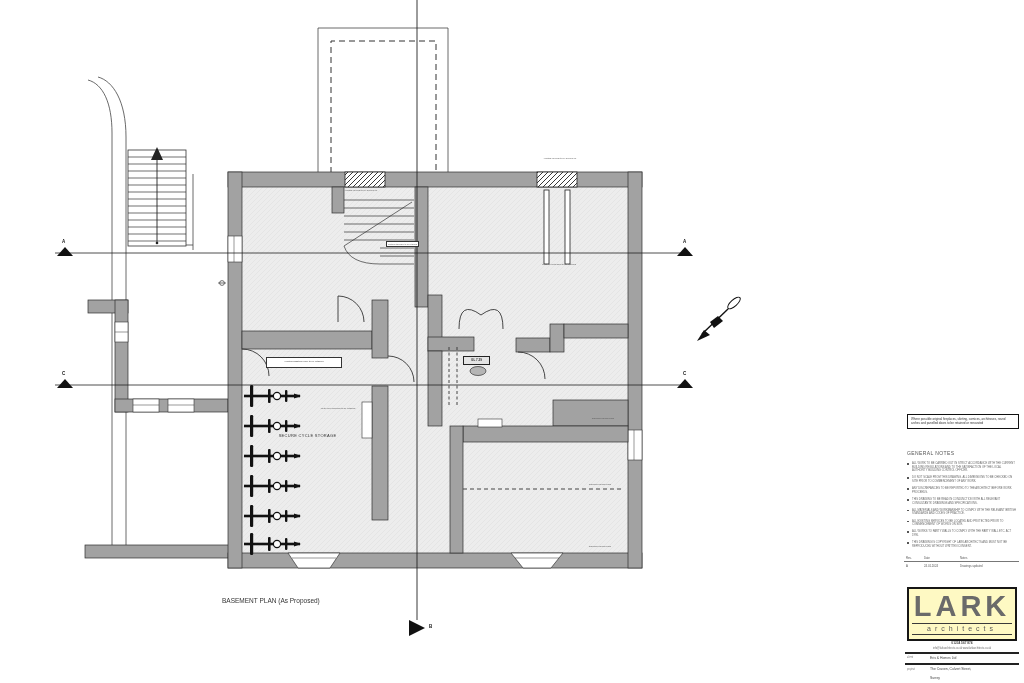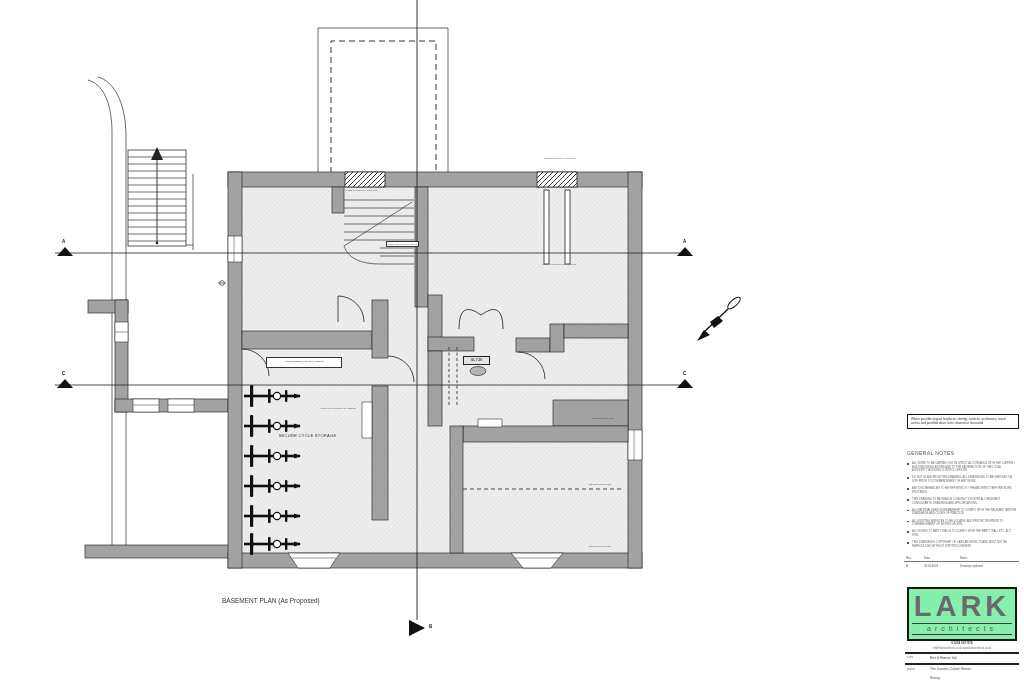--- a/index.html
+++ b/index.html
@@ -17,21 +17,21 @@
   
   .notebox{position:absolute;left:907px;top:414px;width:104px;border:1.5px solid #111;
     padding:2px 3px;font-size:3px;line-height:1.45;color:#333;text-align:left;}
   .gnotes-h{position:absolute;left:907px;top:450px;font-size:5px;letter-spacing:.4px;color:#555;}
   .gnotes{position:absolute;left:907px;top:462px;width:110px;margin:0;padding:0;list-style:none;}
   .gnotes li{position:relative;font-size:2.7px;line-height:1.35;color:#666;margin:0 0 3.5px 5px;text-align:left;}
   .gnotes li:before{content:"";position:absolute;left:-5px;top:1px;width:1.6px;height:1.6px;background:#555;}
   .rev{position:absolute;left:904px;top:556px;width:115px;border-collapse:collapse;font-size:2.8px;color:#555;}
   .rev th{font-weight:normal;text-align:left;border-bottom:.5px solid #777;padding:0 2px 1px 2px;}
   .rev td{padding:1.5px 2px;text-align:left;}
-  .logobox{position:absolute;left:907px;top:587px;width:106px;height:50px;border:2.5px solid #161616;background:#86efac;}
+  .logobox{position:absolute;left:907px;top:587px;width:106px;height:50px;border:2.5px solid #161616;background:#fef9c3;}
   .logotext{font-size:29px;font-weight:bold;color:#6a6a6a;letter-spacing:4px;text-align:center;line-height:34px;}
   .logosub{margin:0 3px;border-top:1.5px solid #3a3a3a;border-bottom:1.5px solid #3a3a3a;
     font-size:7px;letter-spacing:4px;color:#5a5a5a;text-align:center;padding:1px 0 1.5px 0;}
   .tb-phone{position:absolute;left:907px;top:641px;width:110px;text-align:center;font-size:3.2px;font-weight:bold;color:#444;}
   .tb-web{position:absolute;left:907px;top:646.5px;width:110px;text-align:center;font-size:2.6px;color:#666;}
   .tb-rule{position:absolute;left:905px;width:114px;height:1.8px;background:#222;}
   .tb-lab{position:absolute;left:907px;width:16px;font-size:2.6px;font-style:italic;color:#777;text-align:left;}
   .tb-val{position:absolute;left:930px;width:88px;font-size:3.4px;color:#444;text-align:left;}
 </style>
 </head>

